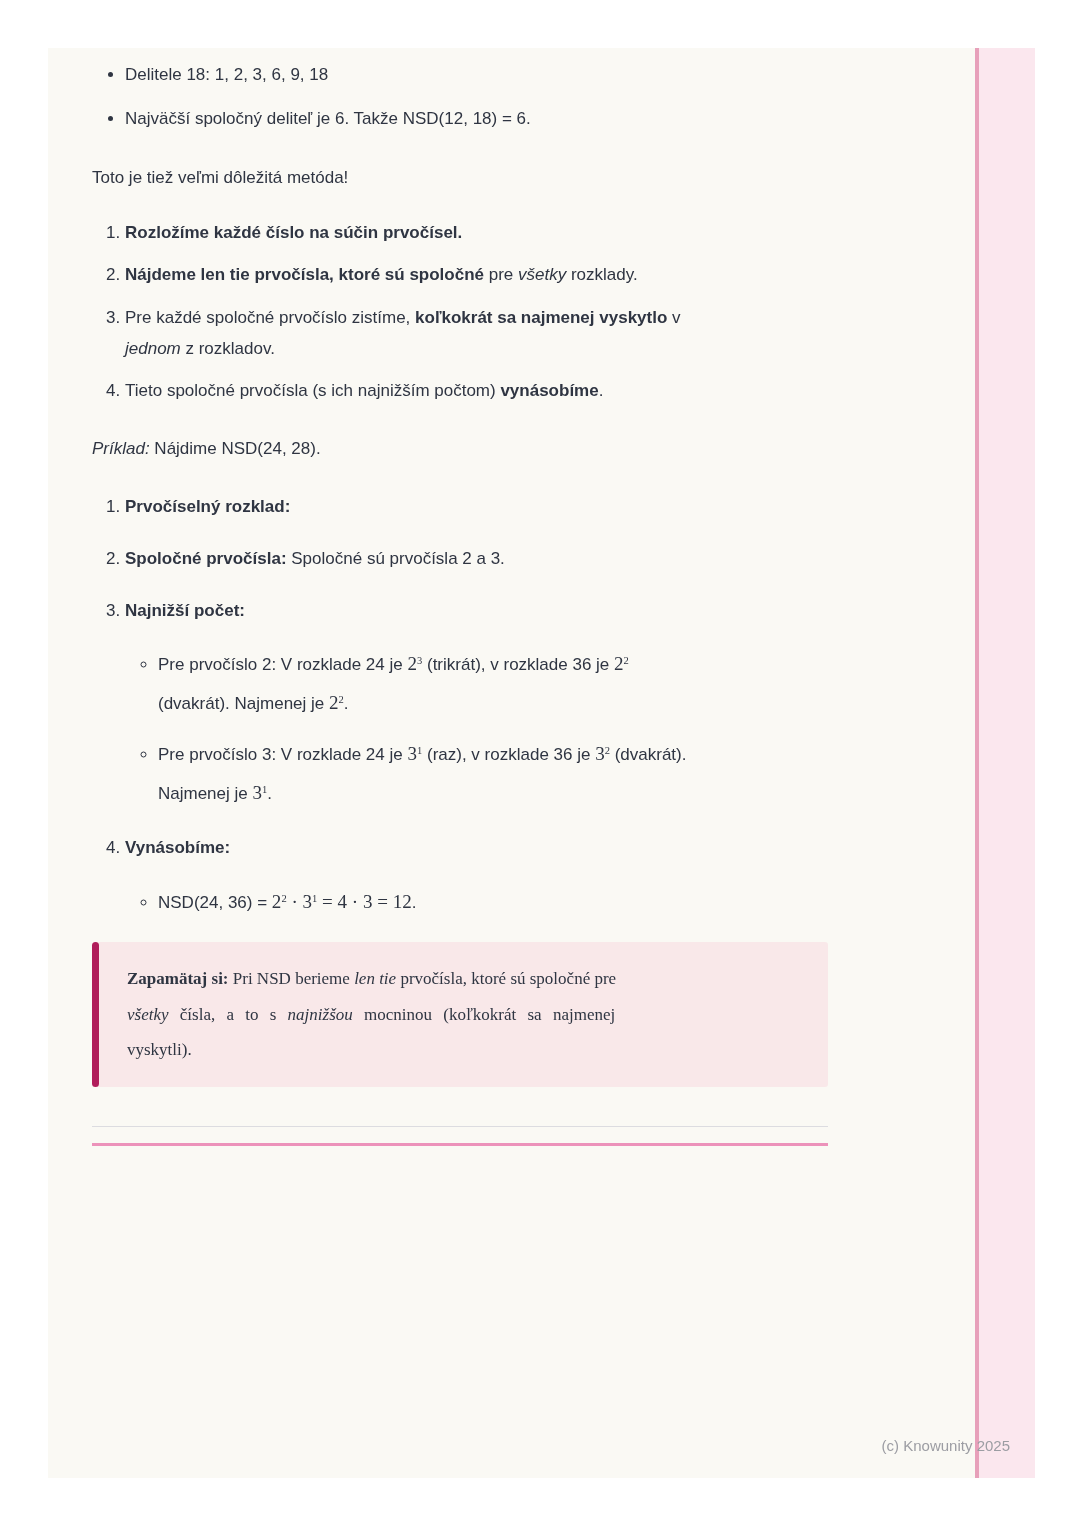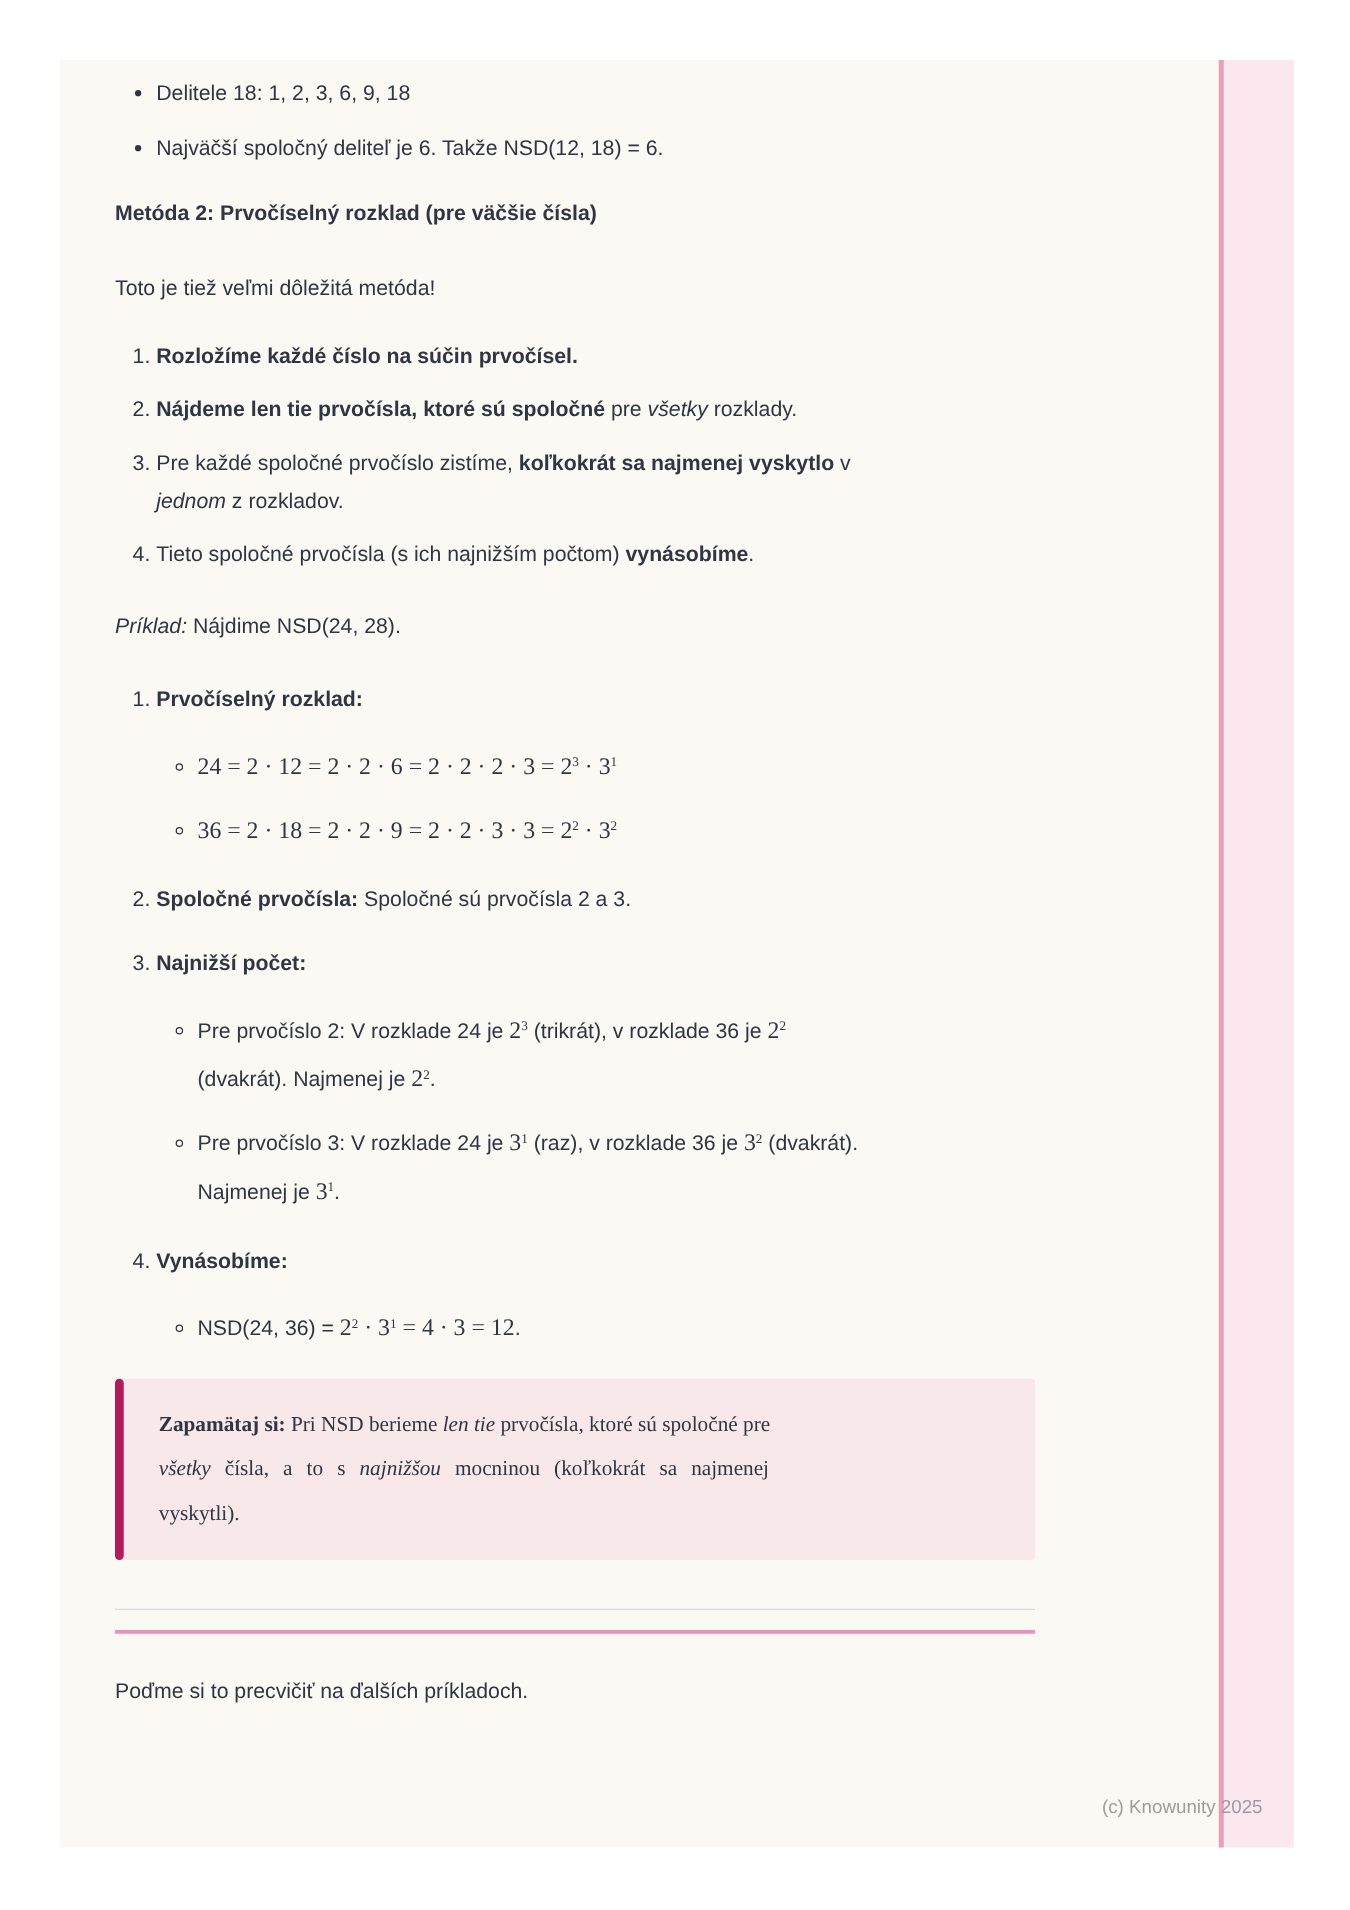--- a/index.html
+++ b/index.html
@@ -94,57 +94,52 @@
 <div class="page">
   <div class="stripe"></div>
 
   <div class="content">
 
     <ul class="toplist">
         <li><span>Delitele 18: 1, 2, 3, 6, 9, 18</span></li>
         <li><span>Najväčší spoločný deliteľ je 6. Takže NSD(12, 18) = 6.</span></li>
       </ul>
 
-    <p class="method-heading"><span class="b">Metóda 2: Prvočíselný rozklad (pre väčšie čísla)</span></p>
 
     <p class="method-intro"><span>Toto je tiež veľmi dôležitá metóda!</span></p>
 
     <ol class="method">
         <li><span class="b">Rozložíme každé číslo na súčin prvočísel.</span></li>
         <li><span class="b">Nájdeme len tie prvočísla, ktoré sú spoločné</span><span> pre </span><span class="i">všetky</span><span> rozklady.</span></li>
         <li><span>Pre každé spoločné prvočíslo zistíme, </span><span class="b">koľkokrát sa najmenej vyskytlo</span><span> v</span><br><span class="i">jednom</span><span> z rozkladov.</span></li>
         <li><span>Tieto spoločné prvočísla (s ich najnižším počtom) </span><span class="b">vynásobíme</span><span>.</span></li>
       </ol>
 
     <p class="example-intro"><span class="i">Príklad:</span><span> Nájdime NSD(24, 28).</span></p>
 
     <ol class="solution">
-        <li><span class="b">Prvočíselný rozklad:</span><ul class="sub">
-            <li><span class="m">24 = 2 · 12 = 2 · 2 · 6 = 2 · 2 · 2 · 3 = 2</span><span class="m sup">3</span><span class="m"> · 3</span><span class="m sup">1</span></li>
-            <li><span class="m">36 = 2 · 18 = 2 · 2 · 9 = 2 · 2 · 3 · 3 = 2</span><span class="m sup">2</span><span class="m"> · 3</span><span class="m sup">2</span></li>
-          </ul></li>
+        <li><span class="b">Prvočíselný rozklad:</span></li>
         <li><span class="b">Spoločné prvočísla:</span><span> Spoločné sú prvočísla 2 a 3.</span></li>
         <li><span class="b">Najnižší počet:</span><ul class="sub">
             <li><span>Pre prvočíslo 2: V rozklade 24 je </span><span class="m">2</span><span class="m sup">3</span><span> (trikrát), v rozklade 36 je </span><span class="m">2</span><span class="m sup">2</span><br><span>(dvakrát). Najmenej je </span><span class="m">2</span><span class="m sup">2</span><span>.</span></li>
             <li><span>Pre prvočíslo 3: V rozklade 24 je </span><span class="m">3</span><span class="m sup">1</span><span> (raz), v rozklade 36 je </span><span class="m">3</span><span class="m sup">2</span><span> (dvakrát).</span><br><span>Najmenej je </span><span class="m">3</span><span class="m sup">1</span><span>.</span></li>
           </ul></li>
         <li><span class="b">Vynásobíme:</span><ul class="sub">
             <li><span>NSD(24, 36) = </span><span class="m">2</span><span class="m sup">2</span><span class="m"> · 3</span><span class="m sup">1</span><span class="m"> = 4 · 3 = 12</span><span>.</span></li>
           </ul></li>
       </ol>
 
     <div class="callout">
       <div class="callout-bar"></div>
       <p class="callout-text"><span class="b">Zapamätaj si:</span><span> Pri NSD berieme </span><span class="i">len tie</span><span> prvočísla, ktoré sú spoločné pre</span><br><span class="i ws">všetky</span><span class="ws"> čísla, a to s </span><span class="i ws">najnižšou</span><span class="ws"> mocninou (koľkokrát sa najmenej</span><br><span>vyskytli).</span></p>
     </div>
 
     <hr class="gray-rule">
 
 
     <hr class="pink-rule">
 
-    <p class="practice-intro">Poďme si to precvičiť na ďalších príkladoch.</p>
 
 
   </div>
 </div>
 
 <div class="footer">(c) Knowunity 2025</div>
 
 </body></html>

